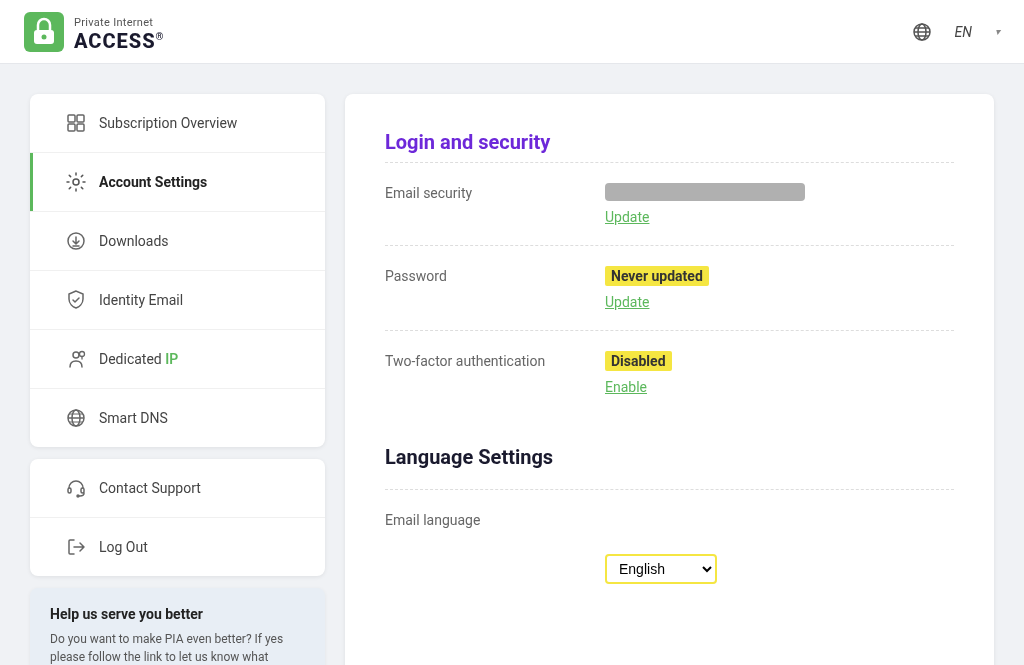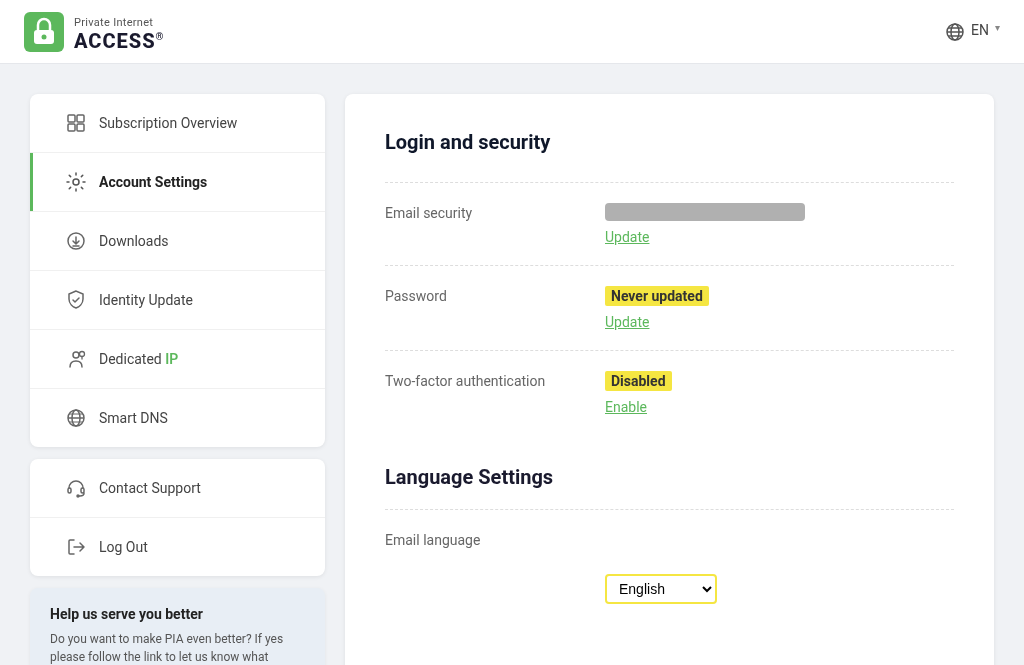--- a/index.html
+++ b/index.html
@@ -46,25 +46,26 @@
       font-weight: 800;
       color: #1a1a2e;
       letter-spacing: 1px;
     }
     .logo-reg {
       font-size: 10px;
       vertical-align: super;
     }
     .lang-selector {
       display: flex;
-      align-items: flex-start;
-      gap: 6px;
+      align-items: center;
+      gap: 23px;
       cursor: pointer;
       color: #444;
       font-size: 14px;
+      font-style: italic;
     }
     .lang-globe {
       width: 20px;
       height: 20px;
     }
     .chevron-down {
       font-size: 10px;
       color: #888;
     }
 
@@ -145,22 +146,22 @@
       flex: 1;
       background: #fff;
       border-radius: 8px;
       padding: 36px 40px;
       box-shadow: 0 1px 4px rgba(0,0,0,0.08);
     }
 
     .section-title {
       font-size: 20px;
       font-weight: 700;
-      color: #0f172a;
-      margin-bottom: 28px;
+      color: #6d28d9;
+      margin-bottom: 8px;
     }
 
     .field-row {
       display: flex;
       align-items: flex-start;
       padding: 20px 0;
       border-top: 1px dashed #ddd;
     }
     .field-label {
       width: 220px;
@@ -292,21 +293,21 @@
         <span class="sidebar-item-label">Downloads</span>
       </div>
 
       <hr class="sidebar-divider">
 
       <div class="sidebar-item">
         <svg class="icon-svg" viewBox="0 0 22 22" xmlns="http://www.w3.org/2000/svg">
           <path d="M11 2L4 5v5c0 5 4 8 7 9 3-1 7-4 7-9V5L11 2z" stroke="#666" stroke-width="1.5" fill="none"></path>
           <path d="M8 11l2 2 4-4" stroke="#666" stroke-width="1.5" stroke-linecap="round" stroke-linejoin="round"></path>
         </svg>
-        <span class="sidebar-item-label">Identity Update</span>
+        <span class="sidebar-item-label">Identity Email</span>
       </div>
 
       <hr class="sidebar-divider">
 
       <div class="sidebar-item">
         <svg class="icon-svg" viewBox="0 0 22 22" xmlns="http://www.w3.org/2000/svg">
           <circle cx="11" cy="7" r="3" stroke="#666" stroke-width="1.5" fill="none"></circle>
           <path d="M5 19c0-4 2.5-6 6-6s6 2 6 6" stroke="#666" stroke-width="1.5" stroke-linecap="round" fill="none"></path>
           <circle cx="17" cy="6" r="2.5" stroke="#666" stroke-width="1.3" fill="none"></circle>
           <line x1="17" y1="8.5" x2="17" y2="11" stroke="#666" stroke-width="1.3" stroke-linecap="round"></line>

